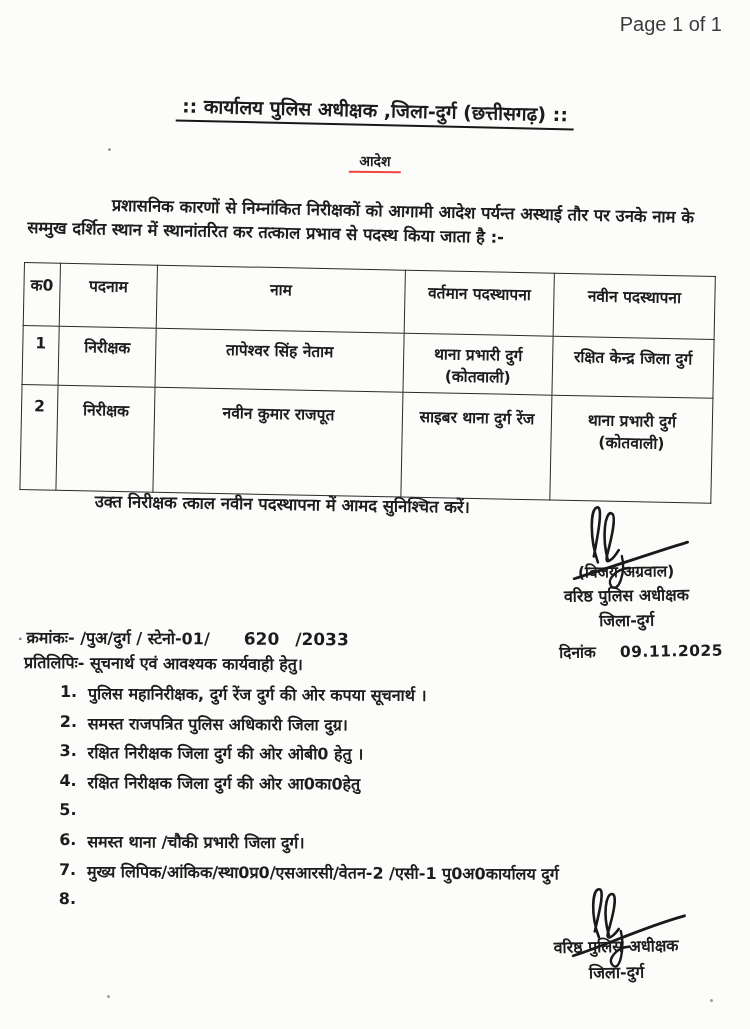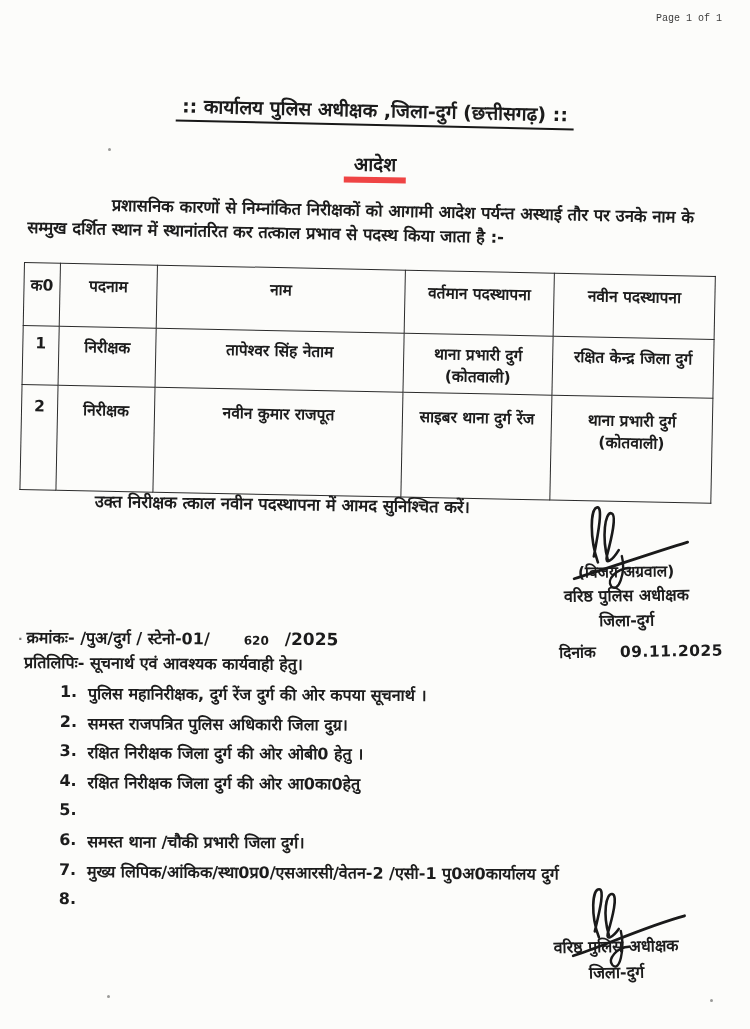--- a/index.html
+++ b/index.html
@@ -10,40 +10,40 @@
     -webkit-font-smoothing:antialiased;
   }
   .page{
     position:relative;width:750px;height:1029px;
     background:#fcfcfa;
     overflow:hidden;
     color:#1c1c1c;
   }
   .page-number{
     position:absolute;top:13px;right:28px;
-    font-family:Liberation Mono, monospace;
-    font-size:10px;color:#3c3c3c;
+    font-family:Liberation Sans, sans-serif;
+    font-size:20px;color:#3c3c3c;
   }
   .doc-title{
     position:absolute;top:97px;left:0;width:750px;
     text-align:center;
     transform:rotate(1.3deg);
   }
   .doc-title span{
     font-size:19px;font-weight:700;
     border-bottom:2px solid #181818;
     padding:0 6px 3px 6px;
   }
   .order-heading{
     position:absolute;top:151px;left:0;width:750px;
     text-align:center;transform:rotate(0.8deg);
   }
   .order-heading span{
-    font-size:19px;font-weight:700;
-    border-bottom:6px solid #ef4444;
+    font-size:14px;font-weight:700;
+    border-bottom:2px solid #ef4444;
     padding:0 10px 2px 10px;
     margin-top:38px;
   }
   .intro-para{
     position:absolute;top:192px;left:28px;width:697px;
     font-size:16.5px;font-weight:600;line-height:24px;
     text-indent:84px;
     transform:rotate(1.2deg);transform-origin:0 0;
   }
   .transfer-table{
@@ -76,21 +76,21 @@
   .sig-designation{position:absolute;top:86px;left:0;width:180px;text-align:center;font-size:16px;font-weight:700;white-space:nowrap;}
   .sig-district{position:absolute;top:111px;left:0;width:180px;text-align:center;font-size:16px;font-weight:700;}
   .sig-date{position:absolute;top:142px;left:22px;font-size:15.5px;font-weight:700;white-space:nowrap;}
   .sig-date .date-value{margin-left:24px;letter-spacing:0.5px;}
   .ref-number-line{
     position:absolute;top:626px;left:18px;
     font-size:16px;font-weight:700;white-space:nowrap;
     transform:rotate(0.4deg);transform-origin:0 0;
   }
   .ref-number-line .speck{color:#777;margin-right:4px;font-size:12px;}
-  .ref-number-line .num-val{margin-left:34px;font-size:12px;}
+  .ref-number-line .num-val{margin-left:34px;font-size:17px;}
   .ref-number-line .num-suffix{margin-left:16px;font-size:17px;}
   .copy-line{
     position:absolute;top:651px;left:24px;
     font-size:16px;font-weight:700;
     transform:rotate(0.4deg);transform-origin:0 0;
   }
   .copy-list{
     position:absolute;top:682px;left:60px;width:650px;
     transform:rotate(0.3deg);transform-origin:0 0;
   }
@@ -172,21 +172,21 @@
     </svg>
     <div class="sig-name">(विजय अग्रवाल)</div>
     <div class="sig-designation">वरिष्ठ पुलिस अधीक्षक</div>
     <div class="sig-district">जिला-दुर्ग</div>
     <div class="sig-date">
       <span>दिनांक</span><span class="date-value">09.11.2025</span>
     </div>
   </div>
 
   <div class="ref-number-line">
-    <span class="speck">·</span><span>क्रमांकः- /पुअ/दुर्ग / स्टेनो-01/</span><span class="num-val">620</span><span class="num-suffix">/2025</span>
+    <span class="speck">·</span><span>क्रमांकः- /पुअ/दुर्ग / स्टेनो-01/</span><span class="num-val">620</span><span class="num-suffix">/2033</span>
   </div>
 
   <div class="copy-line">प्रतिलिपिः- सूचनार्थ एवं आवश्यक कार्यवाही हेतु।</div>
 
   <div class="copy-list">
     <div class="copy-item">
       <span class="item-no">1.</span>
       <span>पुलिस महानिरीक्षक, दुर्ग रेंज दुर्ग की ओर कपया सूचनार्थ ।</span>
     </div>
     <div class="copy-item">

